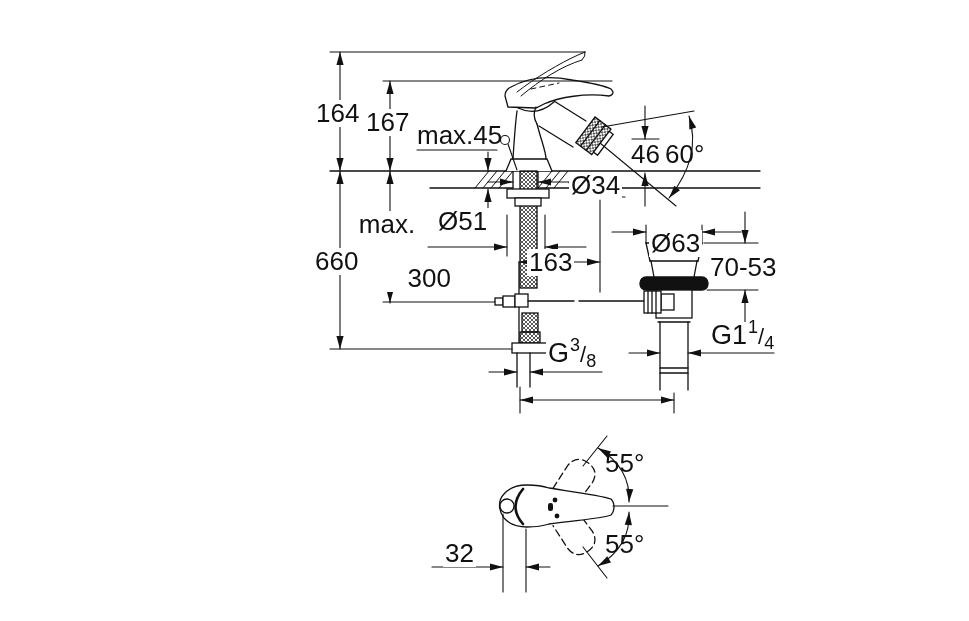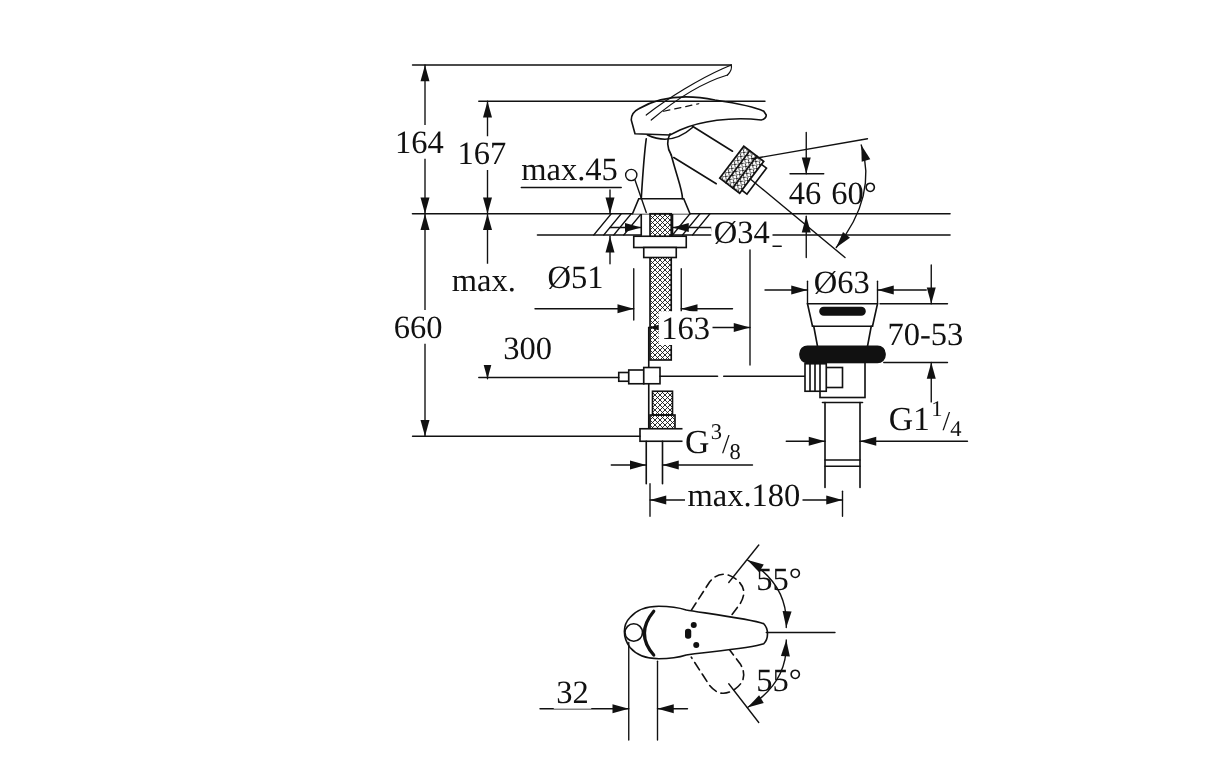--- a/index.html
+++ b/index.html
@@ -1,18 +1,18 @@
 <!DOCTYPE html>
 <html><head>
 <meta charset="utf-8">
 <style>
   html,body{margin:0;padding:0;background:#fff;}
   #stage{
     position:relative;width:969px;height:621px;background:#ffffff;overflow:hidden;
-    font-family:Liberation Serif, serif;
+    font-family:Liberation Sans, sans-serif;
   }
   #linework{position:absolute;left:0;top:0;}
   .lbl{
     position:absolute;font-size:26px;line-height:1.04;color:#111;
     background:#fff;white-space:pre;padding:0 2px;letter-spacing:0px;
   }
   .lbl.nobg{background:transparent;}
   .lbl.center{text-align:center;}
   .frac{display:flex;align-items:flex-start;background:#fff;}
   .frac .big{font-size:27px;line-height:1;}
@@ -239,26 +239,25 @@
   <div class="lbl" style="left:364px;top:109px">167</div>
   <div class="lbl nobg" style="left:415px;top:122px">max.45</div>
   <div class="lbl nobg" style="left:629px;top:141px">46</div>
   <div class="lbl nobg" style="left:663px;top:141px">60°</div>
   <div class="lbl" style="left:569px;top:172px">Ø34</div>
   <div class="lbl" style="left:436px;top:208px">Ø51</div>
   <div class="lbl center" style="left:355px;top:211px;width:60px"><span>max.</span><br>
        <span>300</span></div>
   <div class="lbl" style="left:313px;top:248px">660</div>
   <div class="lbl" style="left:527px;top:249px">163</div>
-  <div class="lbl" style="left:649px;top:212px">Ø63</div>
+  <div class="lbl" style="left:649px;top:230px">Ø63</div>
   <div class="lbl" style="left:708px;top:254px">70-53</div>
   <div class="lbl frac" style="left:709px;top:322px">
     <span class="big">G1</span><sup>1</sup><span class="slash">/</span><sub>4</sub>
   </div>
   <div class="lbl frac" style="left:546px;top:340px">
     <span class="big">G</span><sup>3</sup><span class="slash">/</span><sub>8</sub>
   </div>
-  <div class="lbl" style="left:548px;top:383px">max.180</div>
   <div class="lbl nobg" style="left:603px;top:450px">55°</div>
   <div class="lbl nobg" style="left:603px;top:531px">55°</div>
   <div class="lbl" style="left:443px;top:540px">32</div>
 
 </div>
 
 </body></html>

